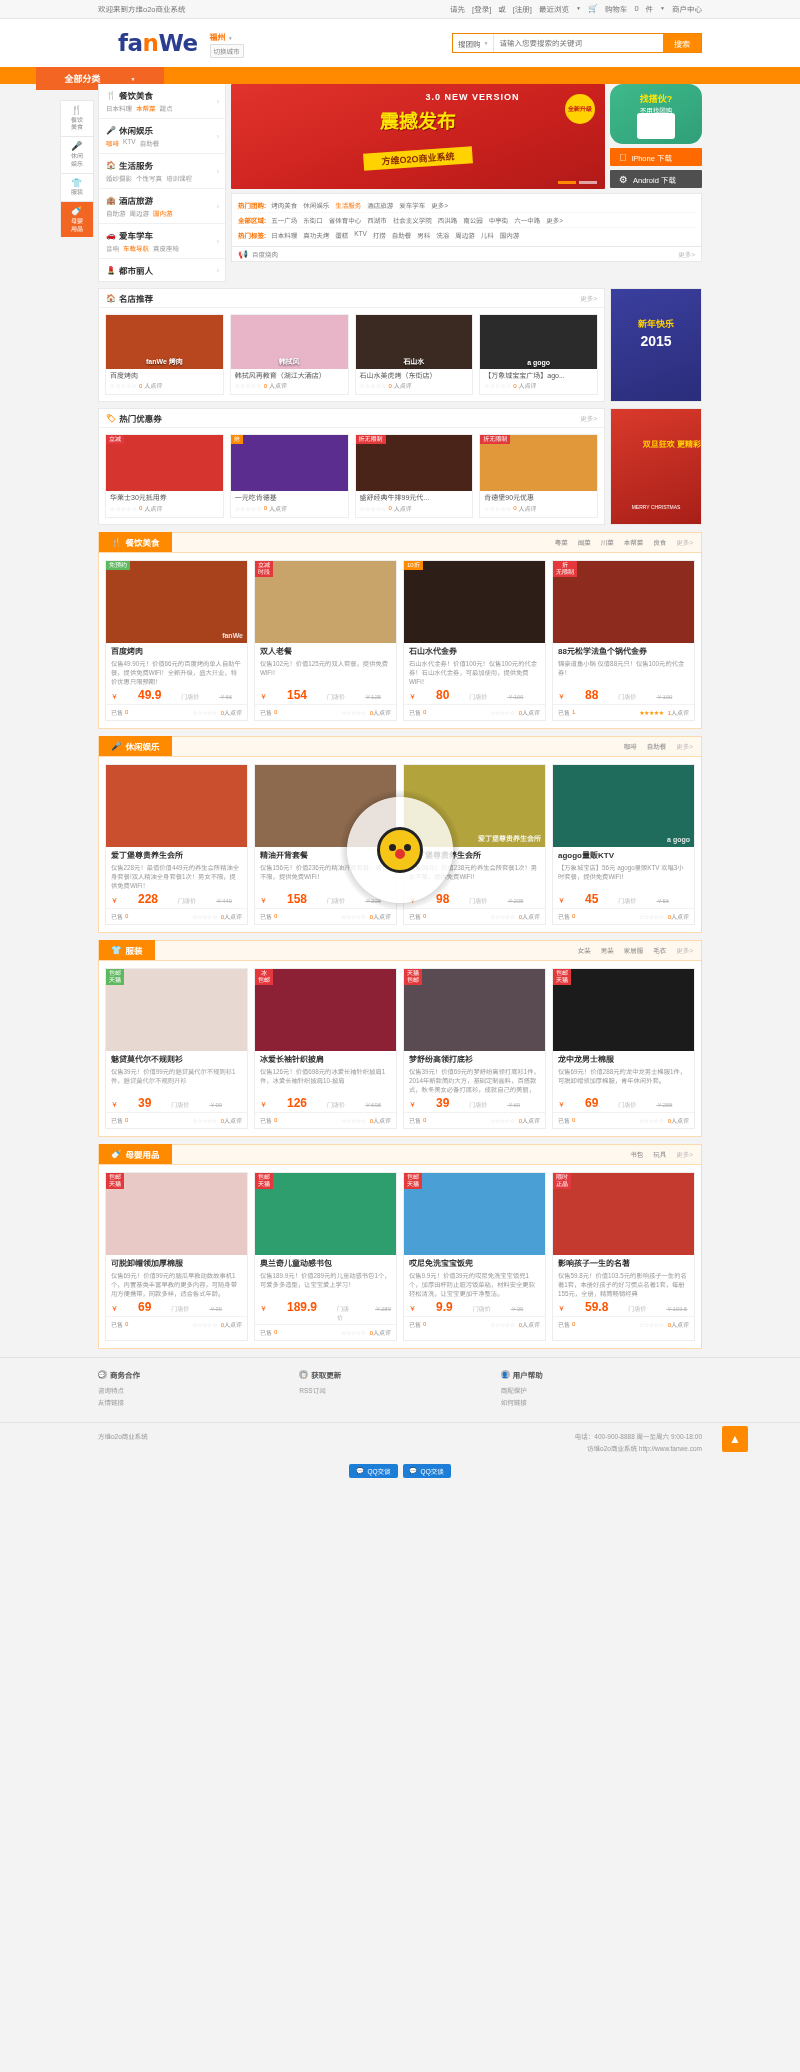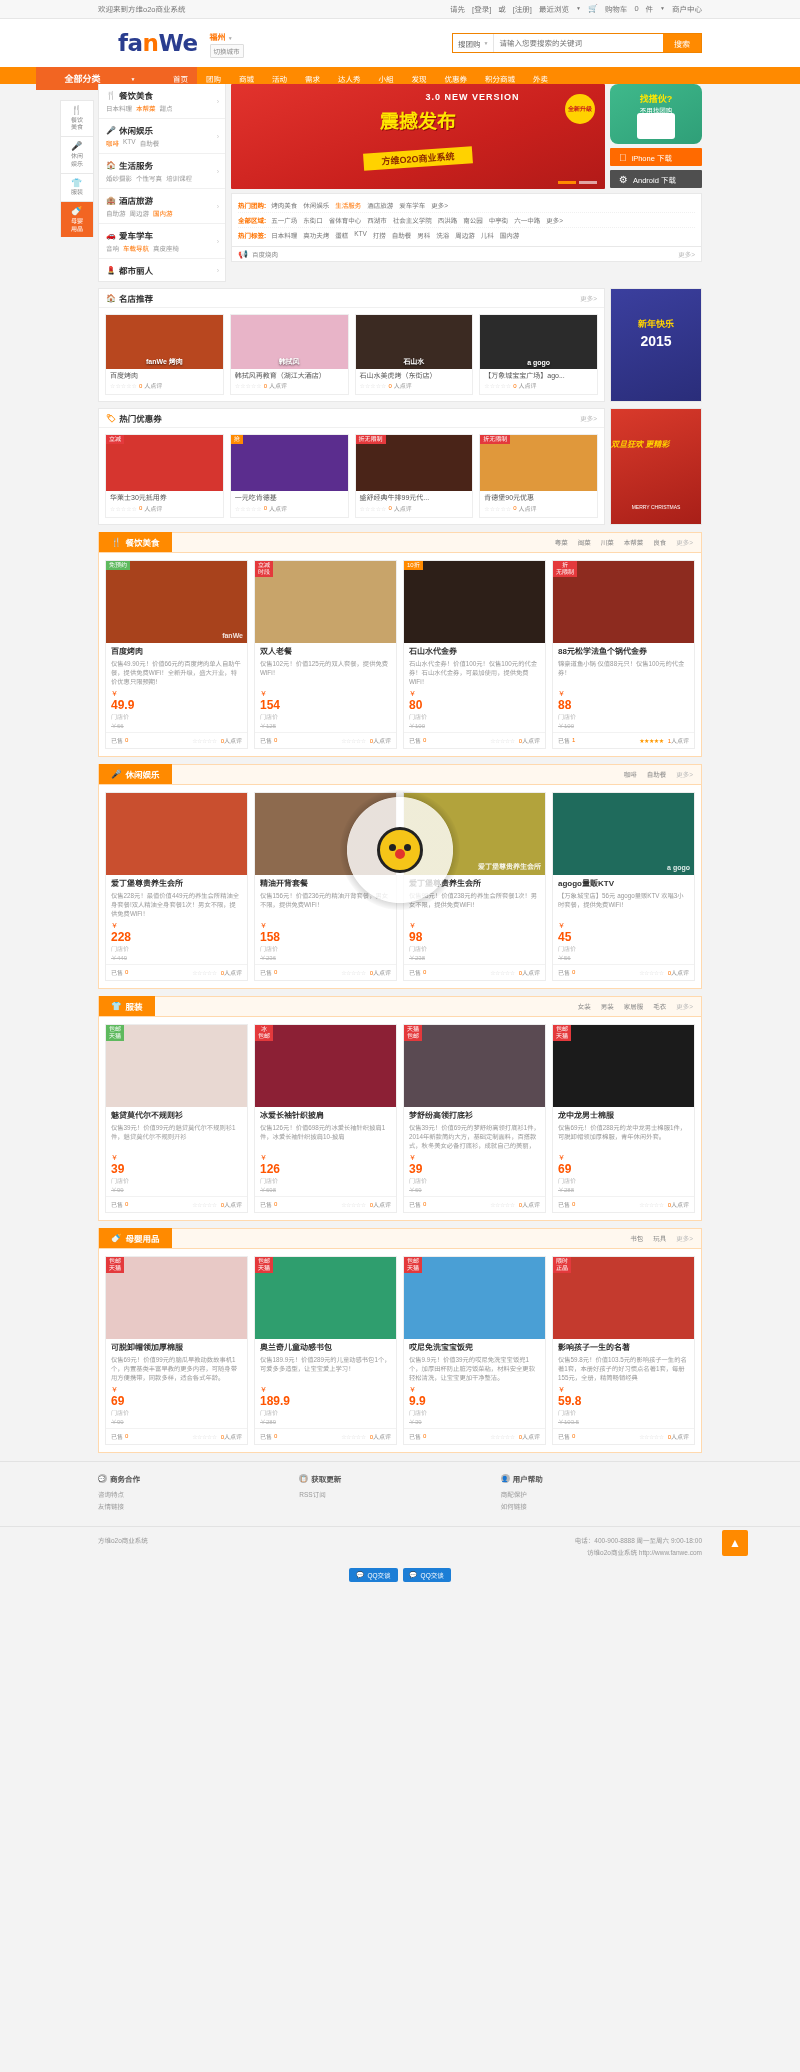--- a/index.html
+++ b/index.html
@@ -96,21 +96,21 @@
     border-radius:50%; width:30px; height:30px; font-size:6px; font-weight:bold;
     display:flex; align-items:center; justify-content:center; text-align:center; line-height:1.1;
   }
   .banner .dots { position:absolute; right:8px; bottom:5px; display:flex; gap:3px; }
   .banner .dots i { width:18px; height:3px; background:#fff; opacity:.6; display:block; }
   .banner .dots i.on { background:#ff8a00; opacity:1; }
 
   .rightads { width:92px; display:flex; flex-direction:column; gap:4px; }
   .ad-green {
     height:60px; background:linear-gradient(150deg,#3fb98b,#2f9f78); position:relative;
-    color:#fff; border-radius:8px; overflow:hidden;
+    color:#fff; border-radius:13px; overflow:hidden;
   }
   .ad-green .t1 { position:absolute; top:8px; left:0; right:0; text-align:center; font-size:9px; font-weight:bold; color:#ffe600;}
   .ad-green .t2 { position:absolute; top:21px; left:0; right:0; text-align:center; font-size:6.5px; }
   .ad-green .box { position:absolute; left:50%; transform:translateX(-50%); bottom:5px; width:38px; height:26px; background:#fff; border-radius:3px; }
   .dl-btn {
     height:18px; display:flex; align-items:center; gap:5px; padding-left:9px;
     color:#fff; font-size:7.5px; border-radius:1px; cursor:pointer;
   }
   .dl-ios { background:#ff6a00; }
   .dl-and { background:#4f4f4f; }
@@ -161,21 +161,21 @@
     padding:0 12px; display:flex; align-items:center; gap:4px;
   }
   .sec-hd .fil { margin-left:auto; display:flex; gap:10px; font-size:6.5px; color:#888; padding-right:8px; align-items:center; }
   .sec-hd .fil .more { color:#bbb; }
 
   .sec-body { display:flex; gap:6px; padding:7px 6px; }
   .pcard { flex:1; border:1px solid #ededed; background:#fff; }
   .pcard .ph { height:82px; position:relative; overflow:hidden; }
   .pcard .ti { font-size:8px; font-weight:bold; color:#333; padding:4px 5px 2px; line-height:1.25; }
   .pcard .ds { font-size:6.3px; color:#999; padding:0 5px; line-height:1.45; height:26px; overflow:hidden; }
-  .pcard .pr { display:flex; align-items:baseline; gap:0; padding:3px 5px 2px;flex-direction:column; }
+  .pcard .pr { display:flex; align-items:baseline; gap:20px; padding:3px 5px 2px; }
   .pcard .pr .cur { color:#ff5500; font-size:7px; }
   .pcard .pr .big { color:#ff5500; font-size:12px; font-weight:bold; }
   .pcard .pr .old { color:#bbb; font-size:6px; text-decoration:line-through; }
   .pcard .pr .oldlab { color:#bbb; font-size:6px; }
   .pcard .ft {
     display:flex; align-items:center; border-top:1px solid #f2f2f2;
     padding:3px 5px; font-size:6px; color:#999; gap:2px;
   }
   .pcard .ft .sold { color:#999; }
   .pcard .ft .sn { color:#ff7300; }
@@ -263,33 +263,20 @@
     </div>
   </div>
 </div>
 
 <div class="nav">
   <div class="wrap">
     <div class="allcat">
       <span>全部分类</span>
       <span class="ar">▼</span>
     </div>
-    <div class="items" id="nav-items">
-        <a class="active">首页</a>
-        <a class="">团购</a>
-        <a class="">商城</a>
-        <a class="">活动</a>
-        <a class="">需求</a>
-        <a class="">达人秀</a>
-        <a class="">小組</a>
-        <a class="">发现</a>
-        <a class="">优惠券</a>
-        <a class="">积分商城</a>
-        <a class="">外卖</a>
-      </div>
   </div>
 </div>
 
 <div class="wrap" style="position:relative;">
   <div class="mid">
     <div class="catcol" id="cat-col">
   <div class="cat-item">
     <div class="cat-title">
             <span class="ci">🍴</span>
       <span>餐饮美食</span>
@@ -559,21 +546,21 @@
     <div class="nm">肯德堡90元优惠</div>
     <div class="rt">
       <span>☆☆☆☆☆</span>
       <span class="cnt">0</span>
       <span class="cntx">人点评</span>
     </div>
   </div>
         </div>
     </div>
     <div style="width:92px; background:linear-gradient(160deg,#d93a2b,#a81f18); border:1px solid #e8e8e8; position:relative;">
-      <div style="position:absolute;left:0;right:0;top:30px;text-align:left;color:#ffd200;font-size:8px;font-weight:bold;line-height:1.4;font-style:italic;">双旦狂欢 更精彩</div>
+      <div style="position:absolute;left:0;right:0;top:30px;text-align:right;color:#ffd200;font-size:8px;font-weight:bold;line-height:1.4;">双旦狂欢 更精彩</div>
       <div style="position:absolute;left:0;right:0;bottom:14px;text-align:center;color:#fff;font-size:5px;">MERRY CHRISTMAS</div>
     </div>
   </div>
 
   <div id="sections">
   <div class="sec">
     <div class="sec-hd">
       <div class="badge">
         <span>🍴</span>
         <span>餐饮美食</span>

